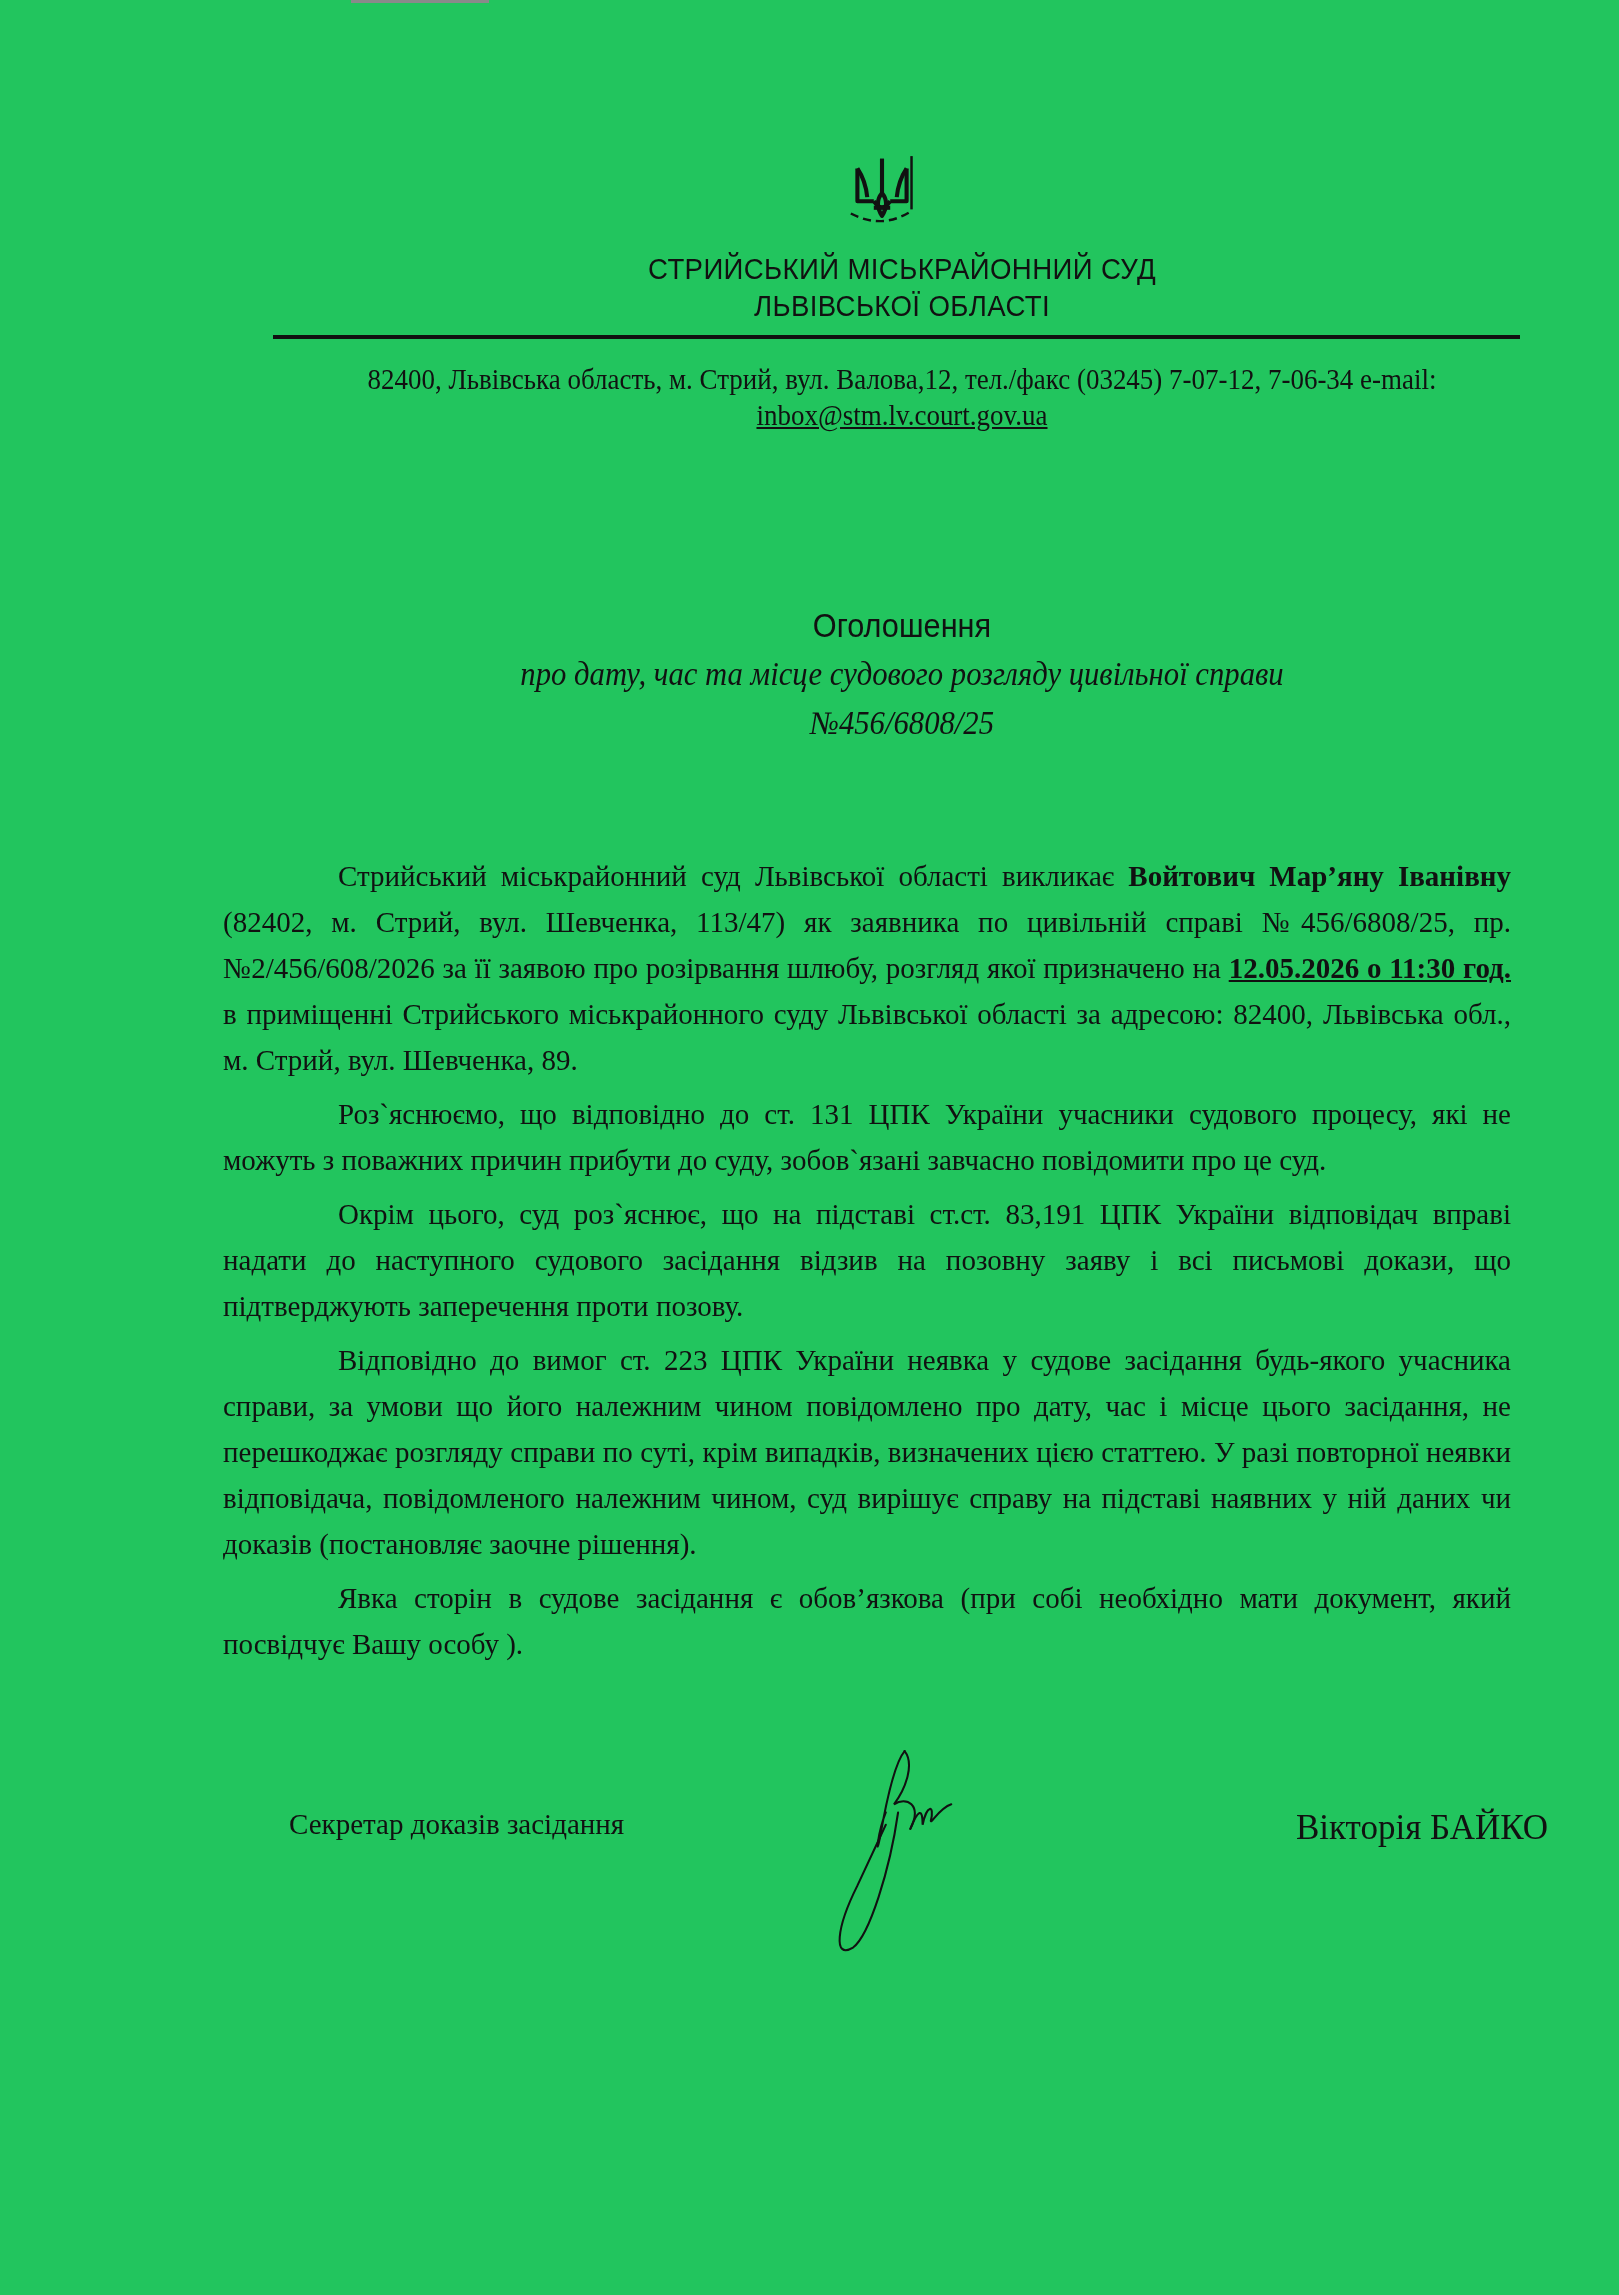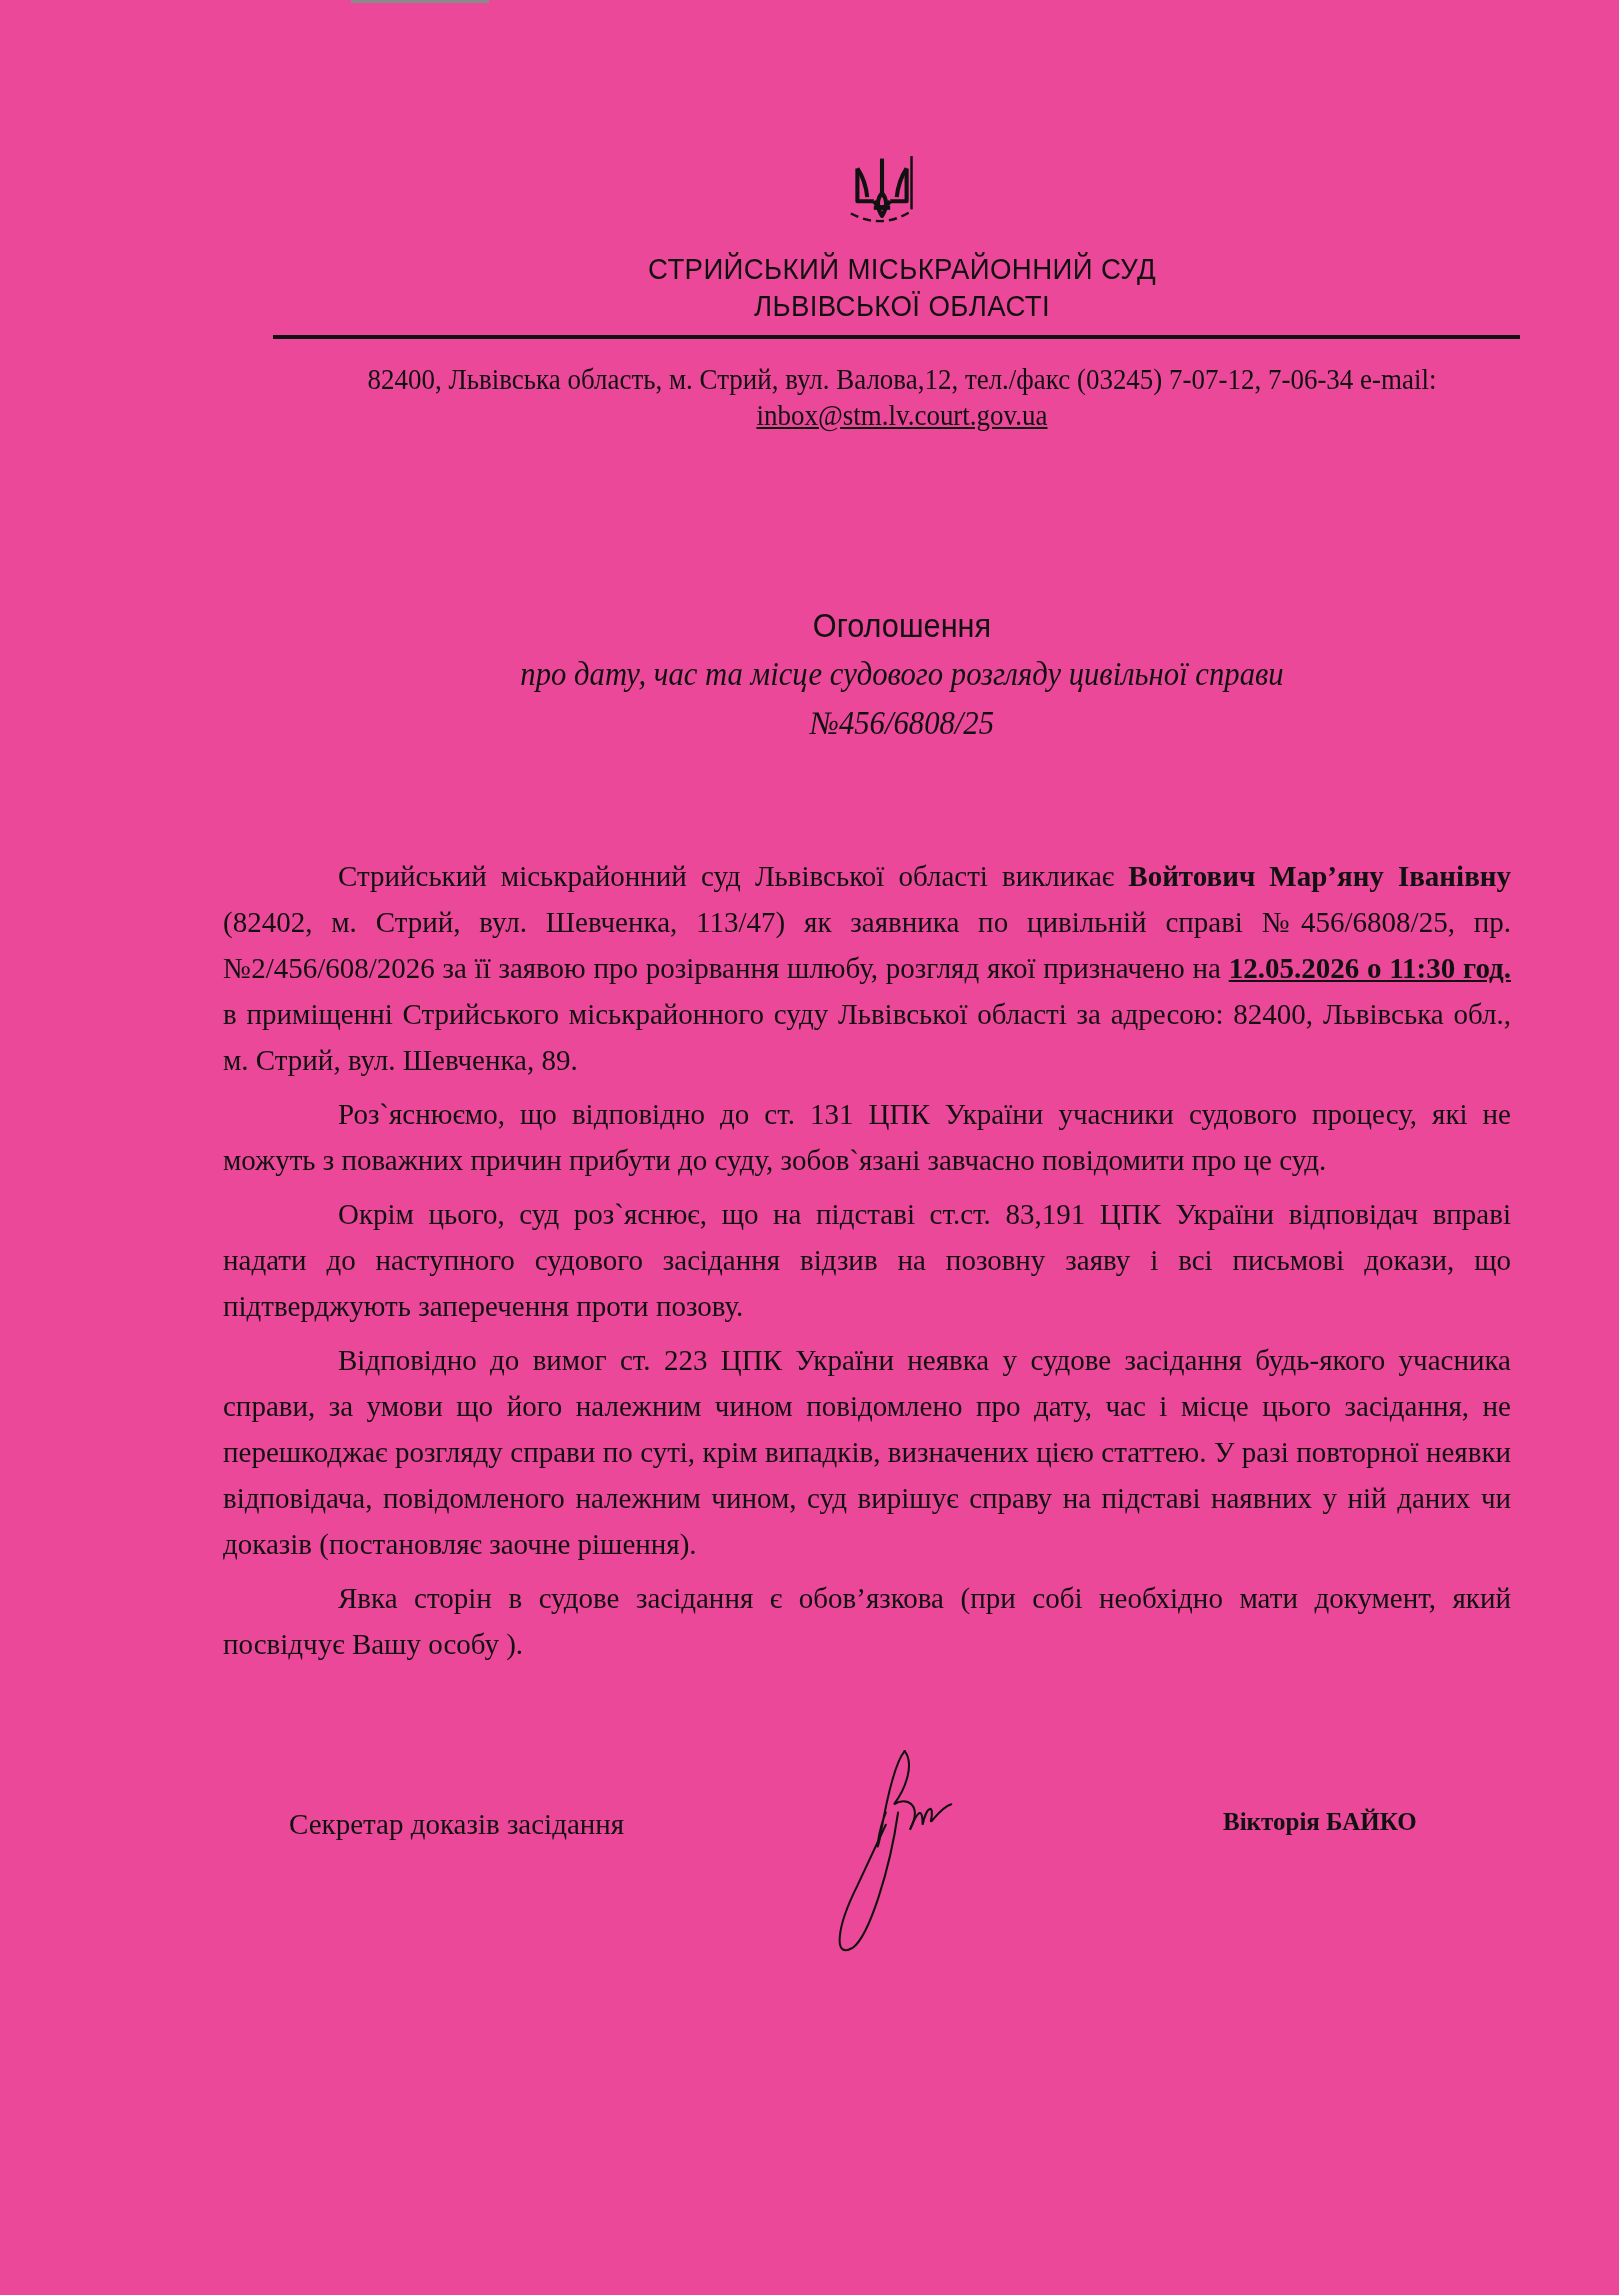--- a/index.html
+++ b/index.html
@@ -1,17 +1,17 @@
 <!DOCTYPE html>
 <html style="font-size:13px"><head>
   <meta charset="utf-8">
   <style>
     html, body { margin: 0; padding: 0; background: #ffffff; }
     body { width: 1620px; height: 2295px; position: relative; overflow: hidden; color: #111; }
-    .page { position: absolute; left: 0; top: 0; width: 1620px; height: 2295px; background: #ec4899; }
+    .page { position: absolute; left: 0; top: 0; width: 1620px; height: 2295px; background: #22c55e; }
     .serif { font-family: "Liberation Serif", "DejaVu Serif", serif; }
     .sans { font-family: "Liberation Sans", "DejaVu Sans", sans-serif; }
 
     .scan-mark { position: absolute; left: 351px; top: 0; width: 138px; height: 2.5px; background: #8a8a8a; }
 
     .emblem { position: absolute; left: 849px; top: 152px; width: 66px; height: 82px; }
 
     .court-name { position: absolute; left: 246px; width: 1312px; text-align: center; font-size: 30px; letter-spacing: 0.4px; transform: scaleX(0.92); transform-origin: center; }
     .court-l1 { top: 252px; }
     .court-l2 { top: 289px; }
@@ -24,21 +24,21 @@
     .title { position: absolute; left: 246px; top: 607px; width: 1312px; text-align: center; font-size: 33px; transform: scaleX(0.93); transform-origin: center; }
     .subtitle { position: absolute; left: 246px; top: 656px; width: 1312px; text-align: center; font-size: 33px; font-style: italic; transform: scaleX(0.93); transform-origin: center; }
     .case-no { position: absolute; left: 246px; top: 705px; width: 1312px; text-align: center; font-size: 33px; font-style: italic; transform: scaleX(0.93); transform-origin: center; }
 
     .body { position: absolute; left: 215px; top: 845px; width: 1304px; font-size: 29px; line-height: 46px; text-align: justify; }
     .body p { margin: 8px; text-indent: 115px; }
     .body b { font-weight: bold; }
     .body .hearing { font-weight: bold; text-decoration: underline; }
 
     .sig-left { position: absolute; left: 289px; top: 1808px; font-size: 29px; }
-    .sig-right { position: absolute; left: 1223px; top: 1808px; font-size: 25px; font-weight: bold; }
+    .sig-right { position: absolute; left: 1296px; top: 1808px; font-size: 35px; }
     .signature { position: absolute; left: 808px; top: 1747px; width: 262px; height: 221px; }
   </style>
 </head>
 <body>
 
 <div class="page">
 
   <div class="scan-mark"></div>
 
   <div class="emblem">

